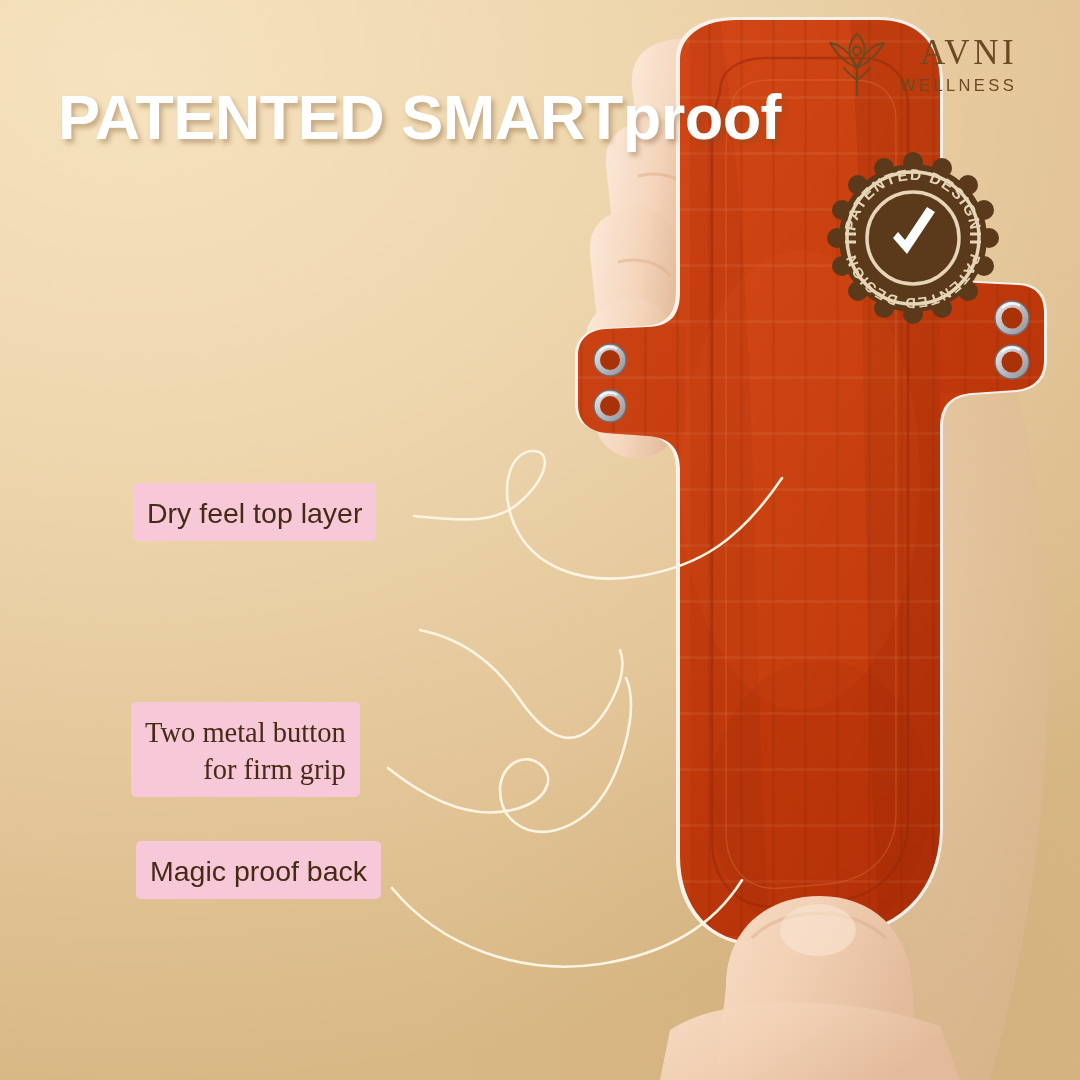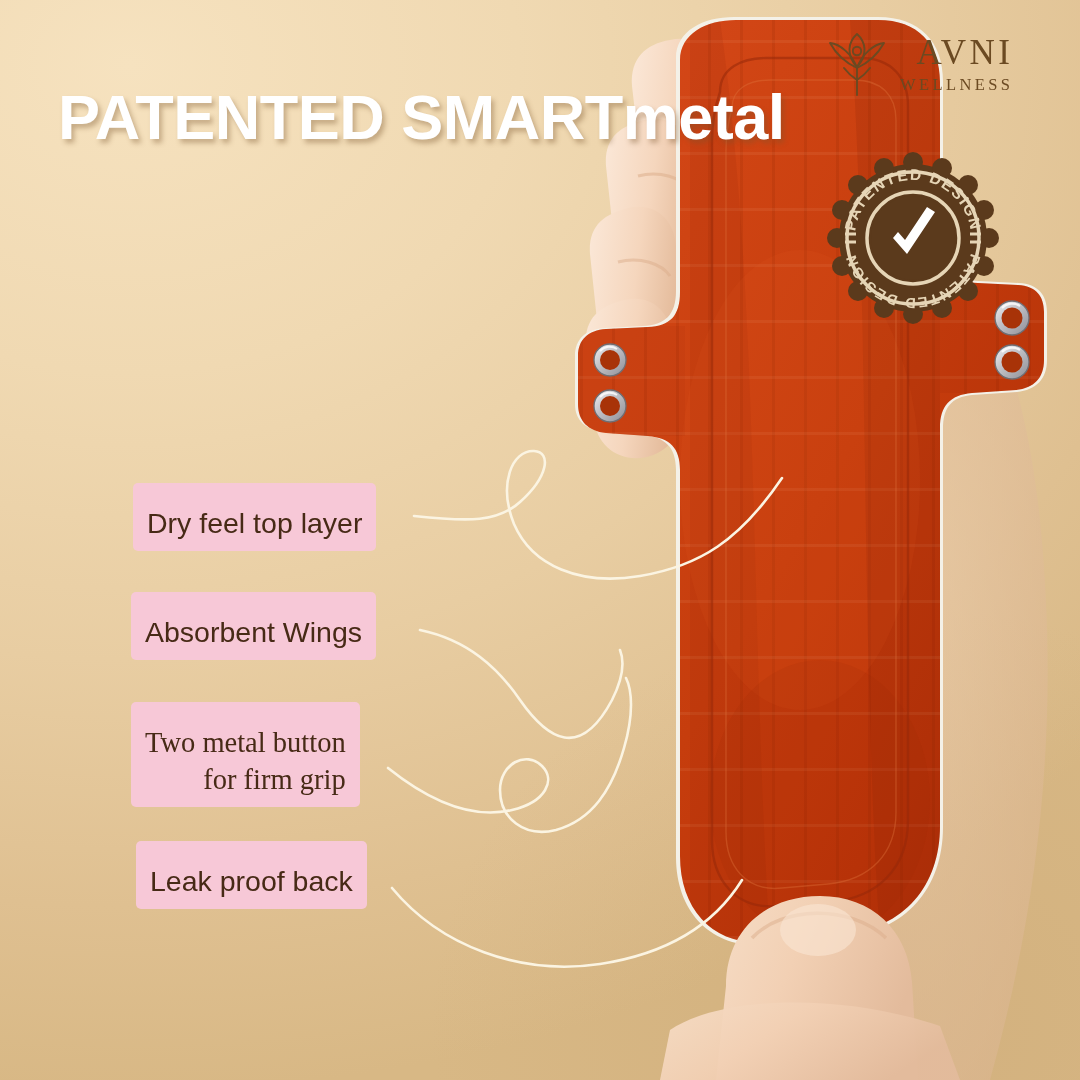--- a/index.html
+++ b/index.html
@@ -47,21 +47,21 @@
     font-weight: 400;
     color: #6b4a22;
     font-family: "Liberation Serif", serif;
   }
   .logo-wellness {
     font-size: 16.5px;
     letter-spacing: 3.4px;
     font-weight: 400;
     color: #6b4a22;
     margin-top: 7px;
-    font-family: Liberation Serif, serif;
+    font-family: Liberation Sans, sans-serif;
   }
 
   
   .badge {
     position: absolute;
     top: 152px;
     left: 827px;
     width: 172px;
     height: 172px;
     z-index: 7;
@@ -131,21 +131,21 @@
 
   
   .label {
     position: absolute;
     z-index: 6;
     background: #f7c8d7;
     color: #472a16;
     font-size: 28.5px;
     font-weight: 500;
     line-height: 1.30;
-    padding: 22px 14px 9px 14px;
+    padding: 12px 14px 9px 14px;
     border-radius: 5px;
     white-space: pre-line;
     box-sizing: border-box;
   }
   #label-0 { top: 483px; left: 133px; }
   #label-1 { top: 592px; left: 131px; }
   #label-2 { top: 702px; left: 131px; font-family: Liberation Serif, serif; }
   #label-3 { top: 841px; left: 136px; }
 </style>
 </head>
@@ -482,23 +482,22 @@
       <line x1="18" y1="82" x2="29" y2="82"></line>
         <line x1="18" y1="90" x2="29" y2="90"></line>
       <line x1="143" y1="82" x2="154" y2="82"></line>
         <line x1="143" y1="90" x2="154" y2="90"></line>
     </g>
 
     <path d="M 66,86 L 80,102 L 108,60 L 100,55 L 78,88 L 71,80 Z" fill="#ffffff"></path>
   </svg>
 
   <div class="headline">
-    <div class="hl-row1"><span>PATENTED </span><span class="hl-smart">SMART</span><span class="hl-grip">metal</span></div>
+    <div class="hl-row1"><span>PATENTED </span><span class="hl-smart">SMART</span><span class="hl-grip">proof</span></div>
   </div>
 
 
   <div class="label" id="label-0">Dry feel top layer</div>
-  <div class="label" id="label-1">Absorbent Wings</div>
   <div class="label" id="label-2">Two metal button
 for firm grip</div>
-  <div class="label" id="label-3">Leak proof back</div>
+  <div class="label" id="label-3">Magic proof back</div>
 
 </div>
 
 </body></html>

